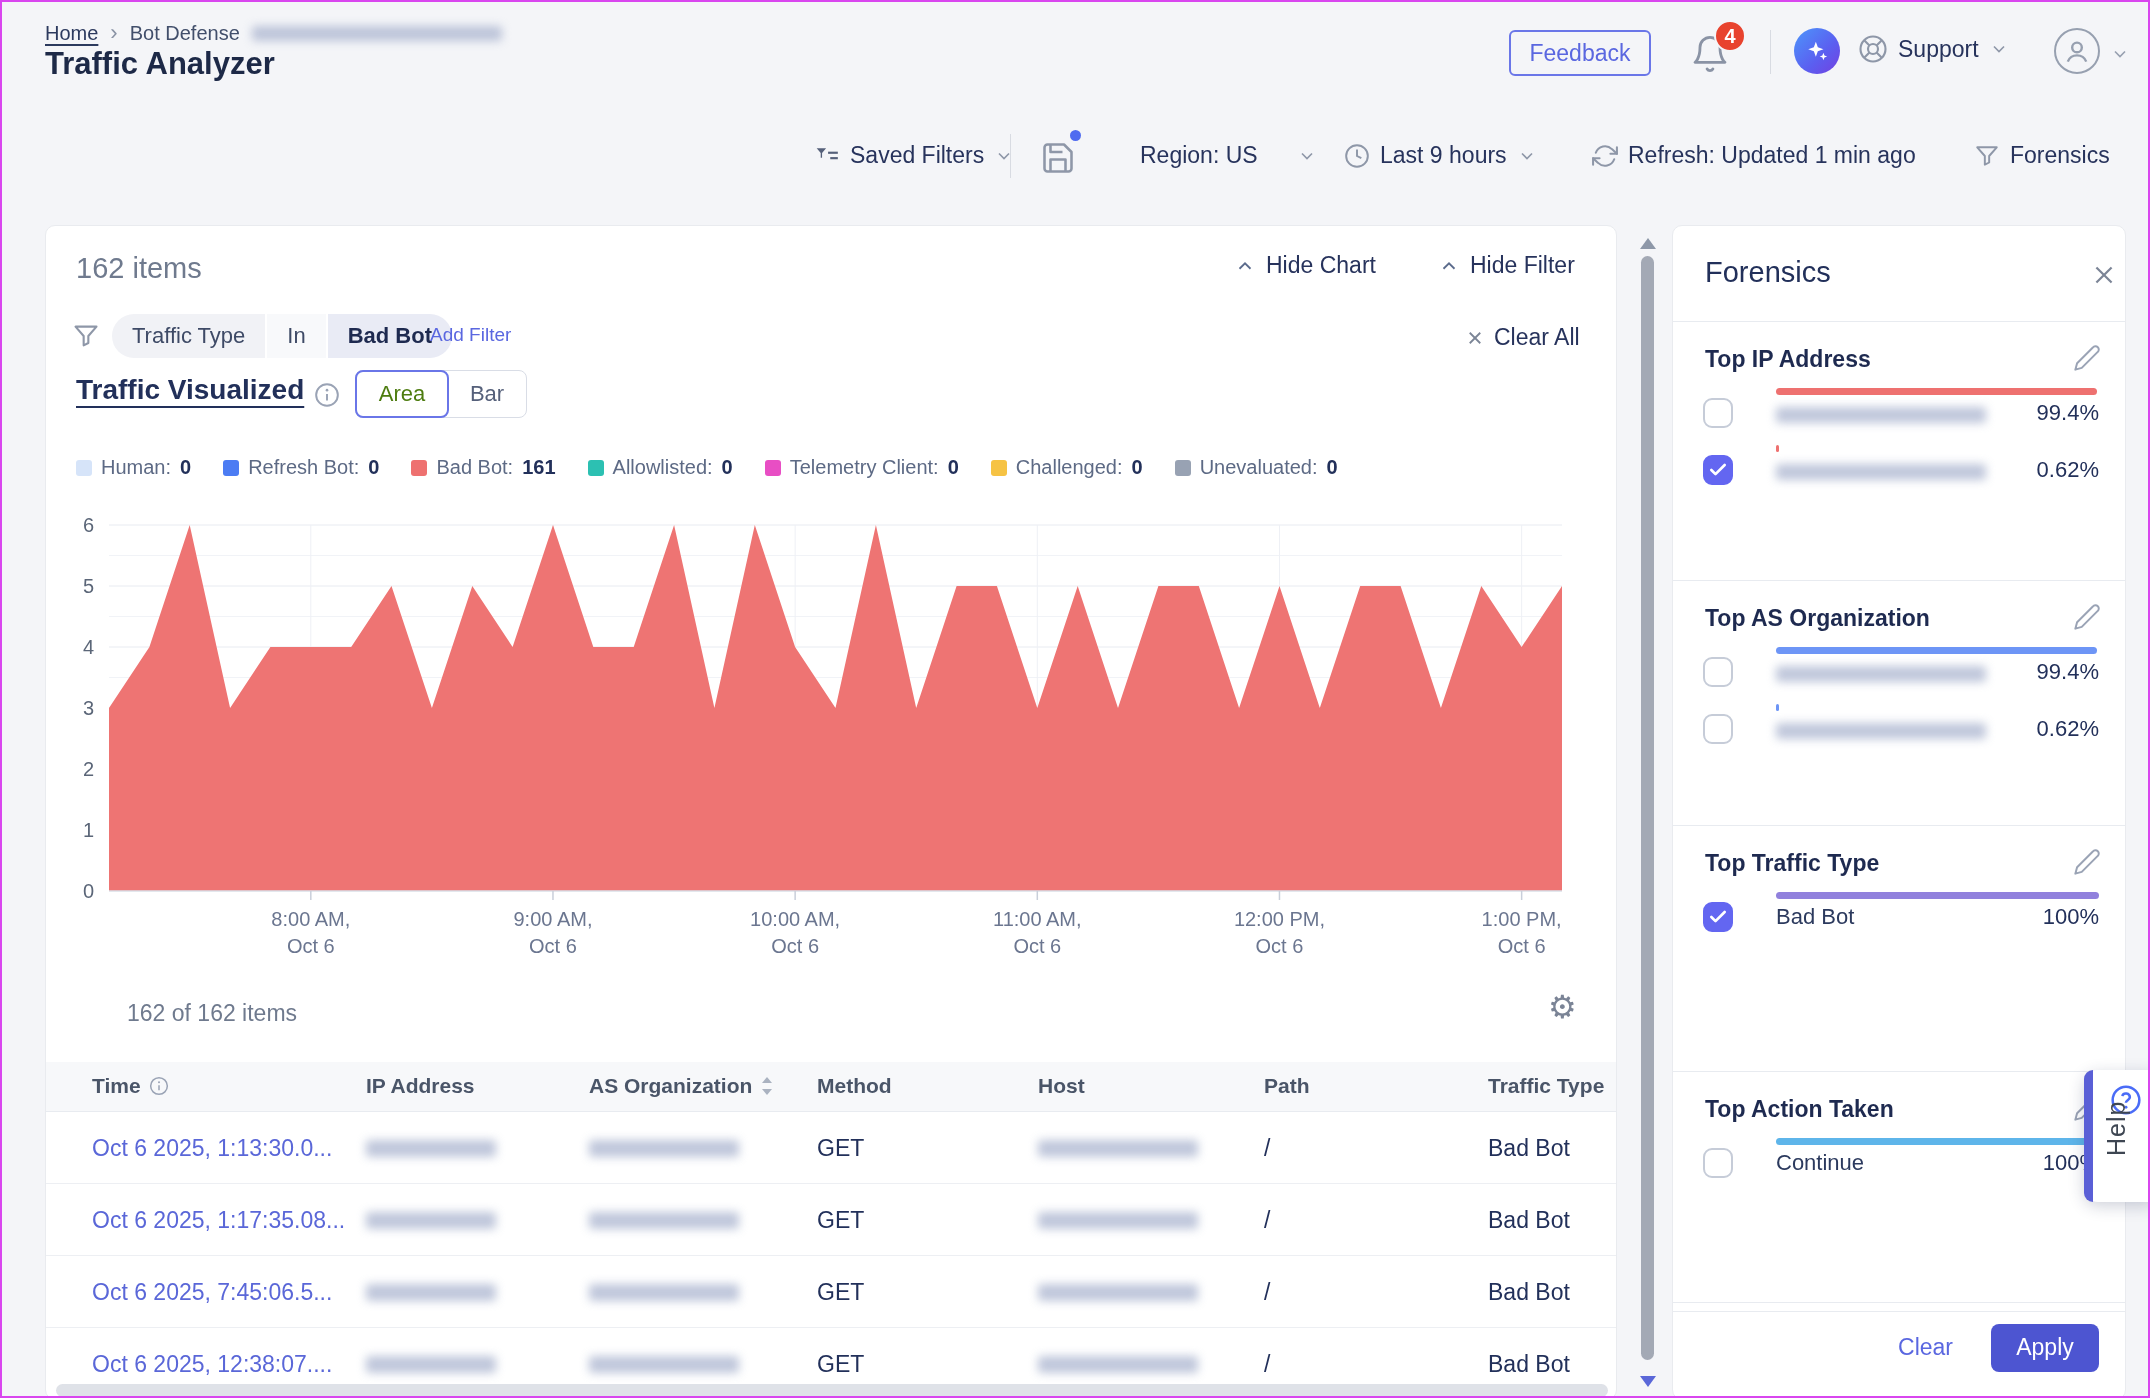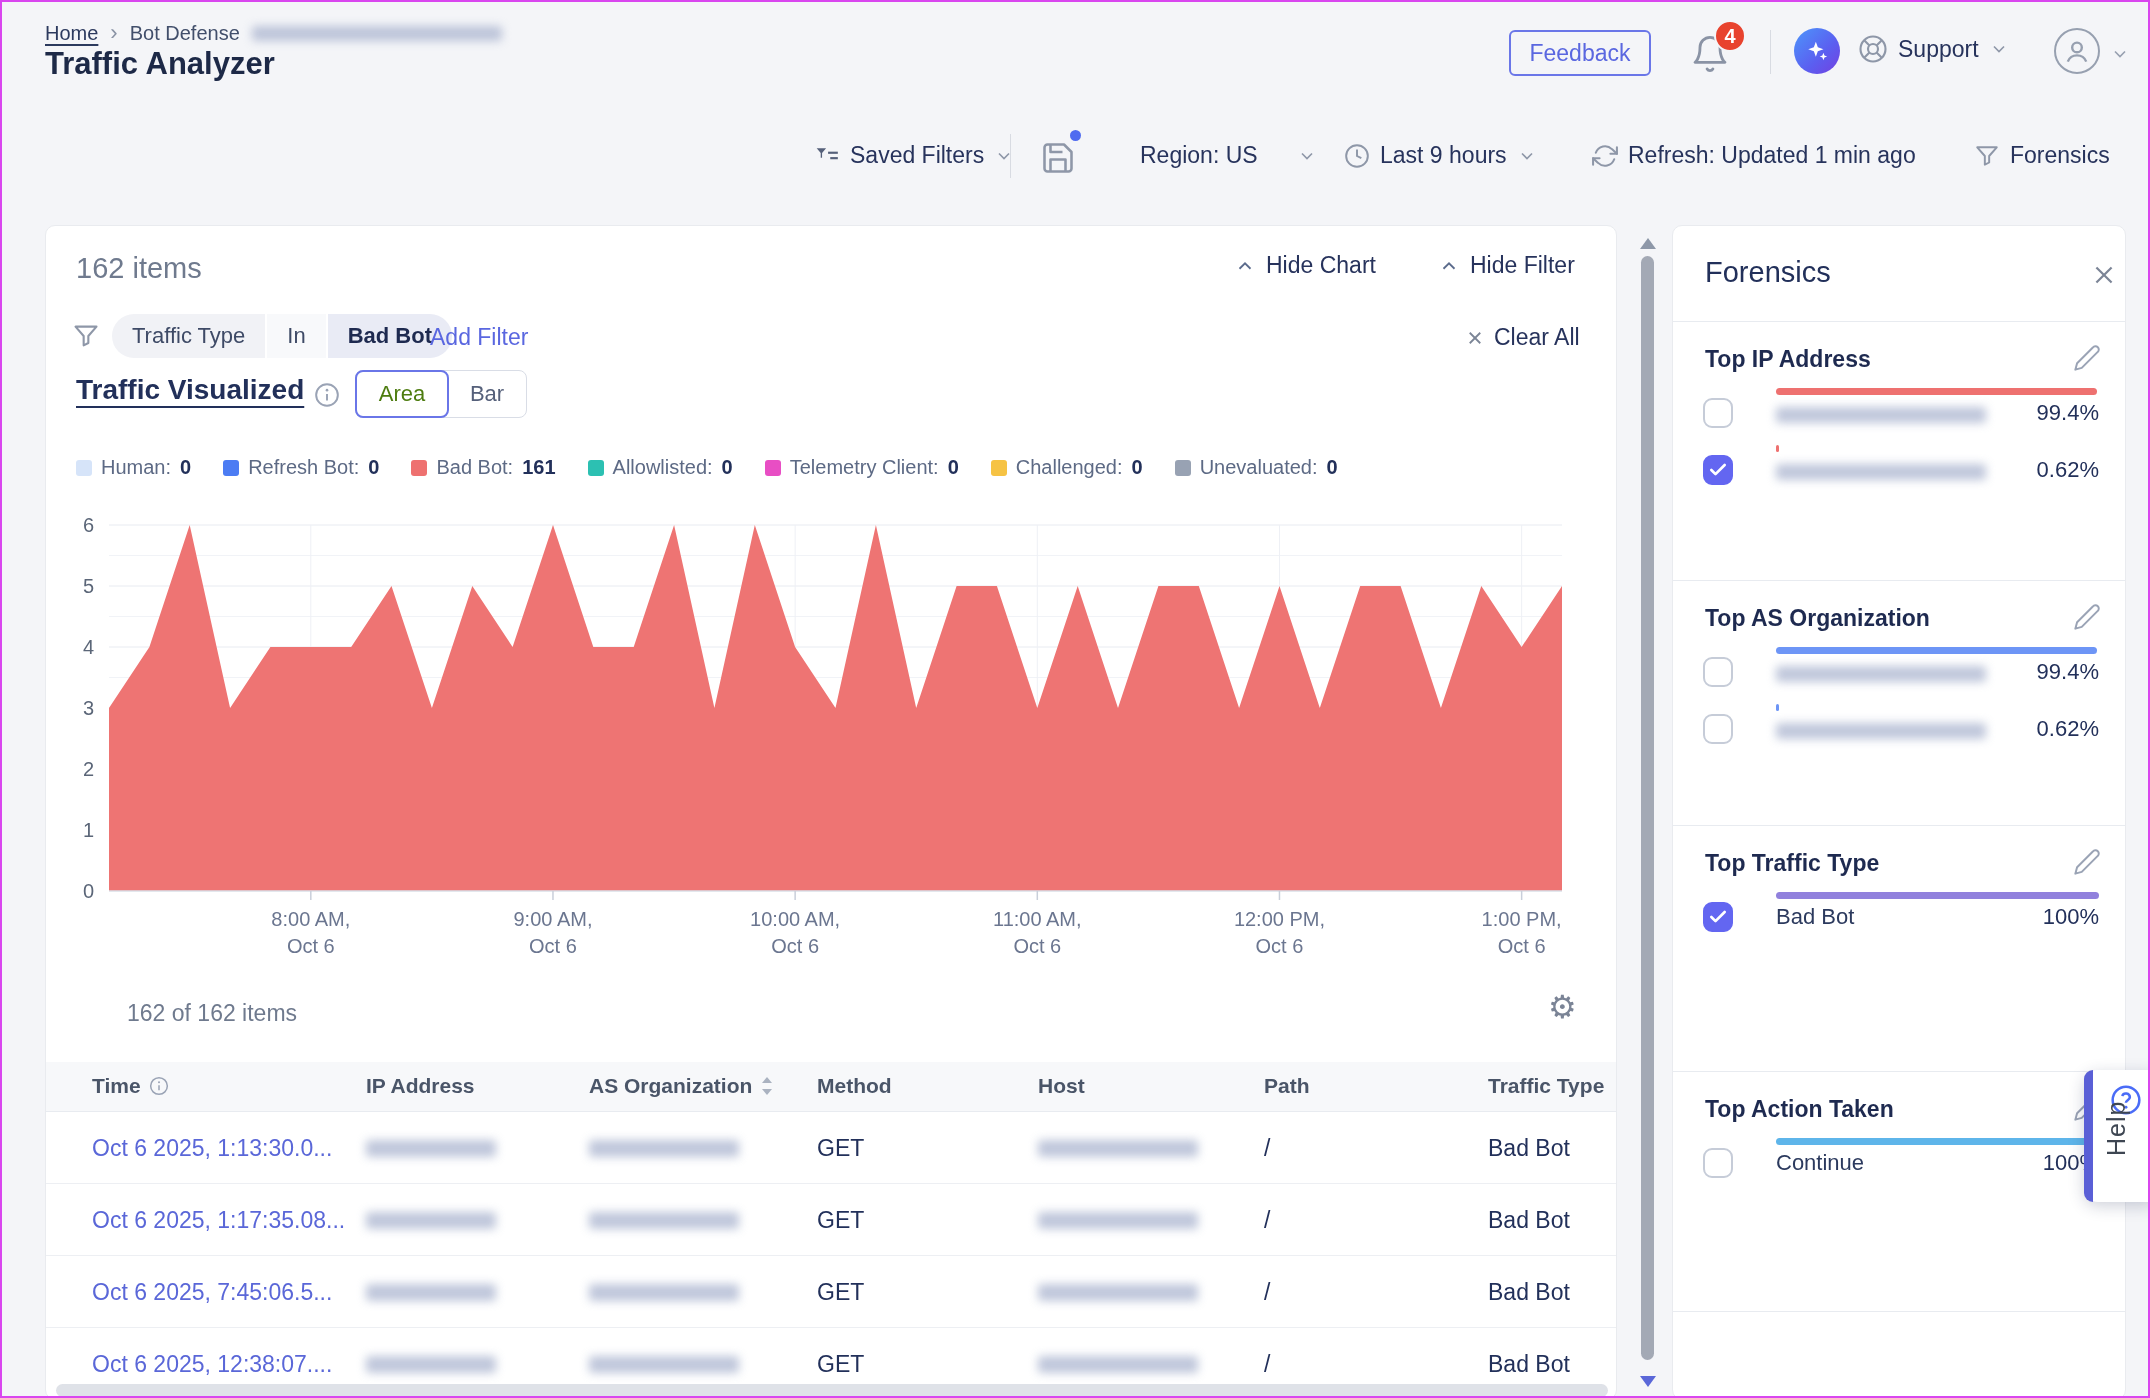--- a/index.html
+++ b/index.html
@@ -45,21 +45,21 @@
 
   
   .items-count { left:30px; top:26px; font-size:29px; color:#6f7a8e; }
   .hide-toggle { display:flex; align-items:center; gap:10px; font-size:23px; color:#27335c; cursor:pointer; }
   .filter-funnel { left:26px; top:96px; }
   .chip { left:66px; top:88px; display:flex; gap:2px; font-size:22px; }
   .chip span { display:flex; align-items:center; height:44px; padding:0 20px; }
   .chip-field { background:#f1f2f6; color:#3e4a66; border-radius:22px 0 0 22px; }
   .chip-op { background:#f8f9fb; color:#3e4a66; }
   .chip-val { background:#e9ebf5; color:#1e2a50; font-weight:600; border-radius:0 22px 22px 0; }
-  .add-filter { left:384px; top:98px; font-size:23px; color:#5a67e0; cursor:pointer; }
+  .add-filter { left:384px; top:98px; font-size:19px; color:#5a67e0; cursor:pointer; }
   .clear-all { left:1420px; top:98px; display:flex; align-items:center; gap:10px; font-size:23px; color:#27335c; cursor:pointer; }
   .tv-heading { left:30px; top:148px; font-size:28px; font-weight:600; color:#22305a;
     text-decoration:underline; text-underline-offset:7px; }
   .tv-info { left:268px; top:156px; }
   .toggle { left:309px; top:144px; display:flex; height:48px; border:1px solid #d9dde6;
     border-radius:8px; background:#fff; }
   .seg { display:flex; align-items:center; justify-content:center; font-size:22px; cursor:pointer; }
   .seg-area { width:94px; border:2px solid #6a76e8; border-radius:8px; margin:-1px; color:#4d7c0f; background:#fff; }
   .seg-bar { width:78px; color:#55607a; }
   .legend { left:30px; top:230px; display:flex; gap:32px; align-items:center; }
@@ -515,20 +515,24 @@
           <div class="fitem" style="top: 64px;">
             <span class="fcheck"></span>
             <div class="fbar" style="background: rgb(94, 181, 234); width: calc(100% - 73px);"></div>
             <div class="flabel-row">
               <span class="flabel">Continue</span>
               <span class="fpct">100%</span>
             </div>
           </div>
         </div>
       </div>
+    <div class="ffooter">
+      <span class="f-clear">Clear</span>
+      <button class="f-apply">Apply</button>
+    </div>
   </div>
 
   <div class="abs help-tab">
     <div class="help-bar"></div>
     <svg class="help-q" width="32" height="32" viewBox="0 0 24 24" fill="none" stroke="#4a6cf7" stroke-width="1.9">
       <circle cx="12" cy="12" r="10"></circle>
       <path d="M9.1 9a3 3 0 0 1 5.8 1c0 2-3 2.4-3 4"></path>
         <circle cx="12" cy="17.5" r="1.1" fill="#4a6cf7" stroke="none"></circle>
     </svg>
     <span class="help-text">Help</span>

